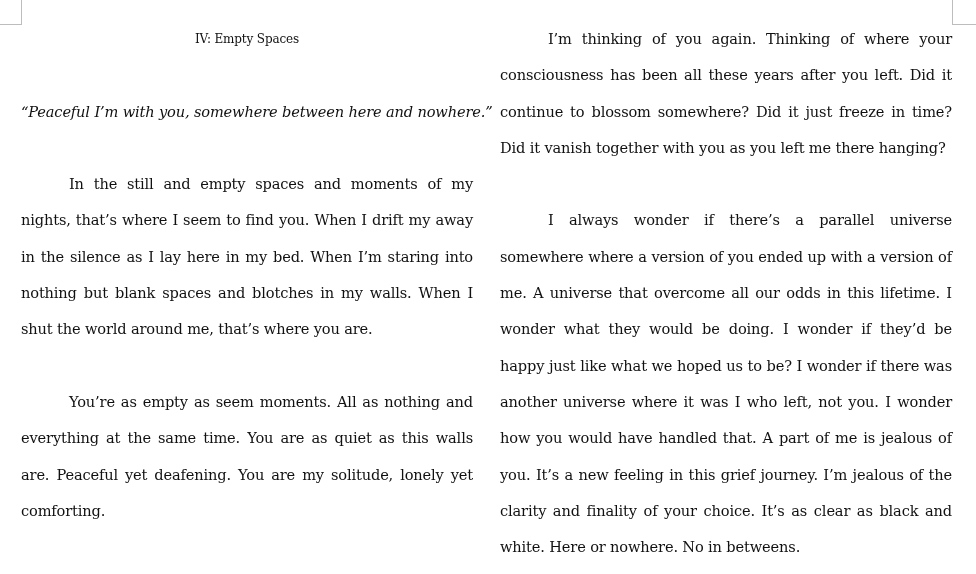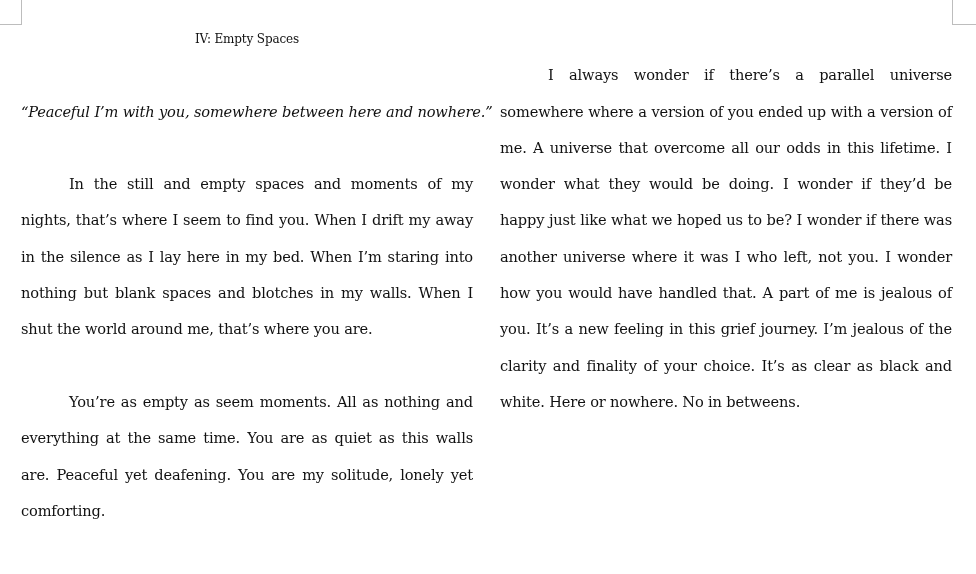--- a/index.html
+++ b/index.html
@@ -65,15 +65,16 @@
   <h1 class="title">IV: Empty Spaces</h1>
   <div class="blank"></div>
   <p class="quote">“Peaceful I’m with you, somewhere between here and nowhere.”</p>
   <div class="blank"></div>
   <p class="para">In the still and empty spaces and moments of my nights, that’s where I seem to find you. When I drift my away in the silence as I lay here in my bed. When I’m staring into nothing but blank spaces and blotches in my walls. When I shut the world around me, that’s where you are.</p>
   <div class="blank"></div>
   <p class="para">You’re as empty as seem moments. All as nothing and everything  at the same time. You are as quiet as this walls are. Peaceful yet deafening. You are my solitude, lonely yet comforting.</p>
 </div>
 
 <div class="column col-right">
+  <p class="para">I’m thinking of you again. Thinking of where your consciousness has been all these years after you left. Did it continue to blossom somewhere? Did it just freeze in time? Did it vanish together with you as you left me there hanging?</p>
   <div class="blank"></div>
   <p class="para">I always wonder if there’s a parallel universe somewhere where a version of you ended up with a version of me. A universe that overcome all our odds in this lifetime. I wonder what they would be doing. I wonder if they’d be happy just like what we hoped us to be? I wonder if there was another universe where it was I who left, not you. I wonder how you would have handled that. A part of me is jealous of you. It’s a new feeling in this grief journey. I’m jealous of the clarity and finality of your choice. It’s as clear as black and white. Here or nowhere. No in betweens.</p>
 </div>
 
 </body></html>

